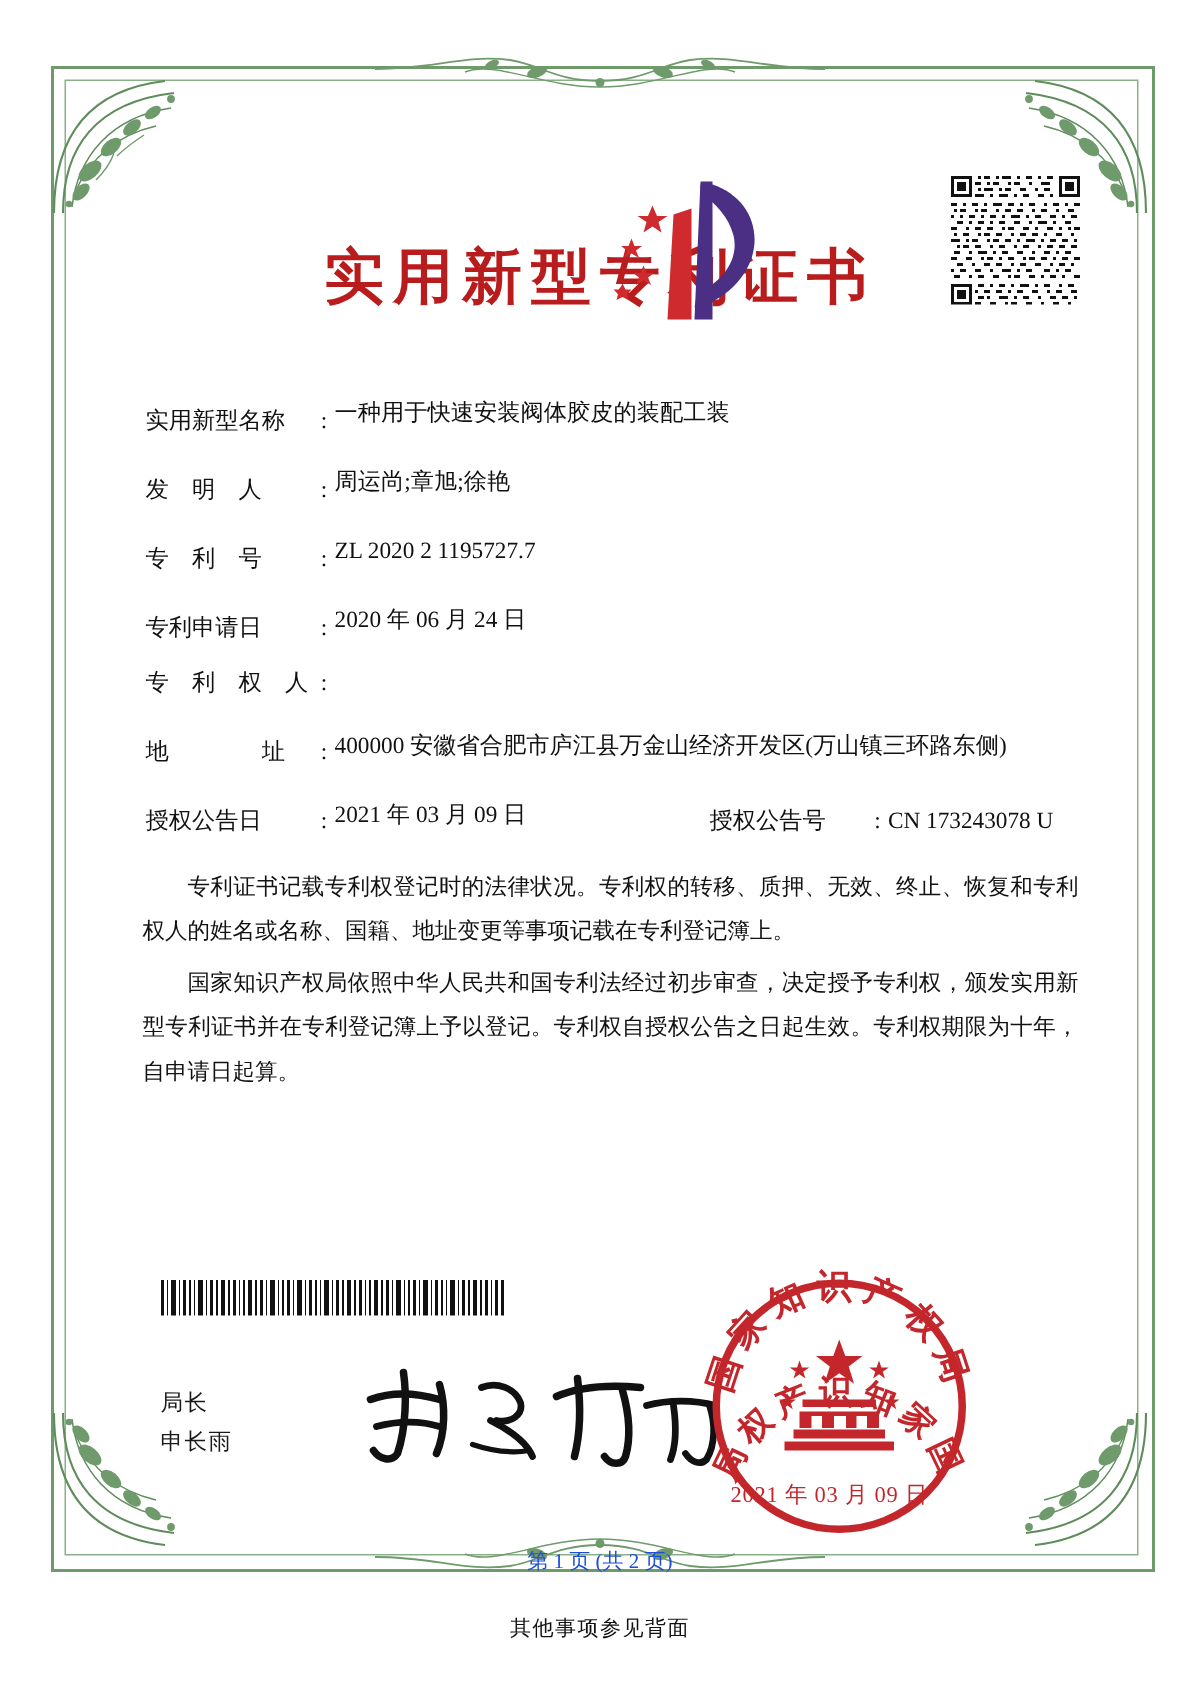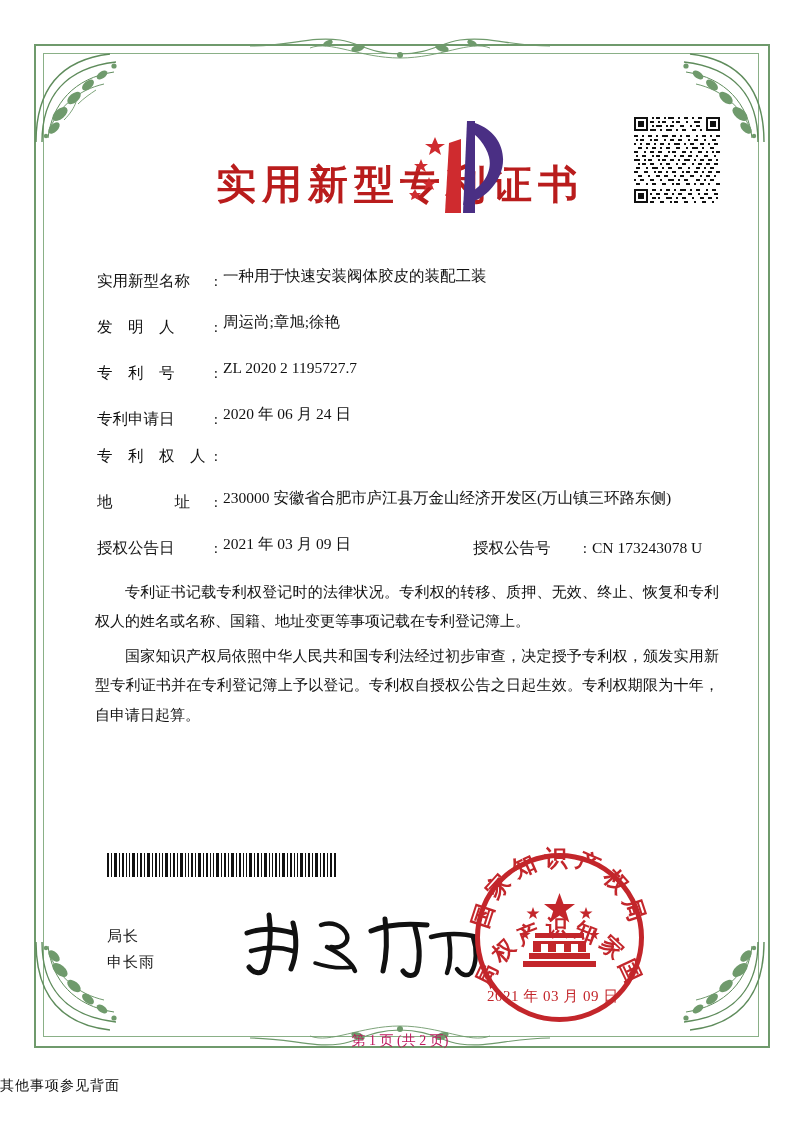--- a/index.html
+++ b/index.html
@@ -171,27 +171,27 @@
     color: #c3262b;
     letter-spacing: 0.5px;
   }
 
   .page-no {
     position: absolute;
     left: 0; top: 1032px;
     width: 800px;
     text-align: center;
     font-size: 14px;
-    color: #be185d;
+    color: #1d4ed8;
   }
   .footnote {
     position: absolute;
     left: 0; top: 1077px;
     width: 800px;
-    text-align: left;
+    text-align: center;
     font-size: 14px;
     color: #111;
     letter-spacing: 1px;
   }
 </style>
 </head>
 <body>
 
 <div id="certificate">
 
@@ -579,21 +579,21 @@
       </div>
 
       <div class="field-row">
         <div class="field-label">专　利　权　人</div>
         <div class="field-sep">:</div>
       </div>
 
       <div class="field-row">
         <div class="field-label">地　　　　址</div>
         <div class="field-sep">:</div>
-        <div class="field-value">230000 安徽省合肥市庐江县万金山经济开发区(万山镇三环路东侧)</div>
+        <div class="field-value">400000 安徽省合肥市庐江县万金山经济开发区(万山镇三环路东侧)</div>
       </div>
 
       <div class="field-row two-col">
         <div class="field-label">授权公告日</div>
         <div class="field-sep">:</div>
         <div class="field-value">2021 年 03 月 09 日</div>
         <div class="field-label2">授权公告号</div>
         <div class="field-sep">:</div>
         <div class="field-value2">CN 173243078 U</div>
       </div>

